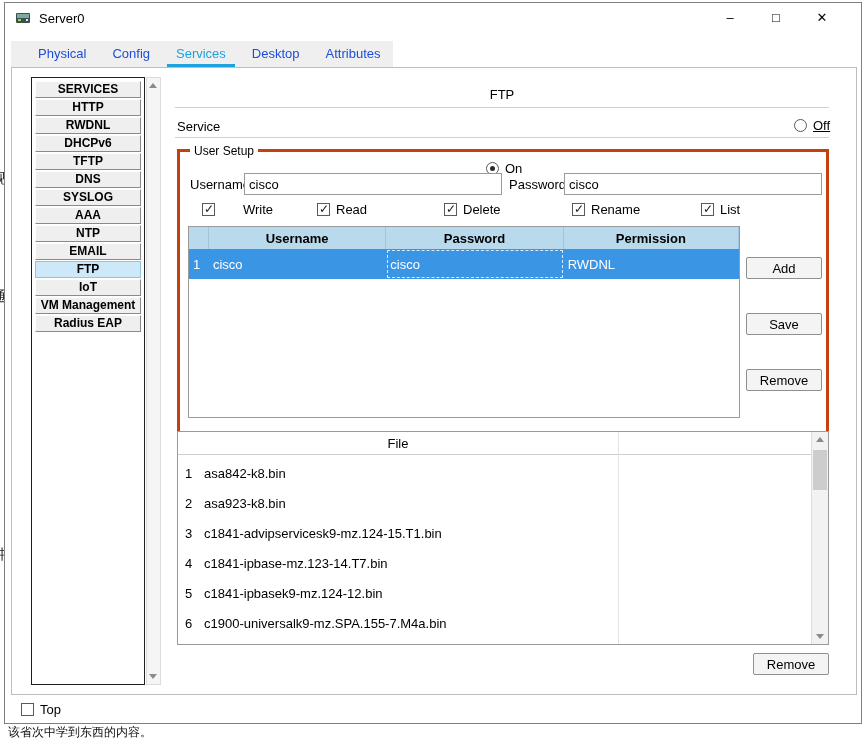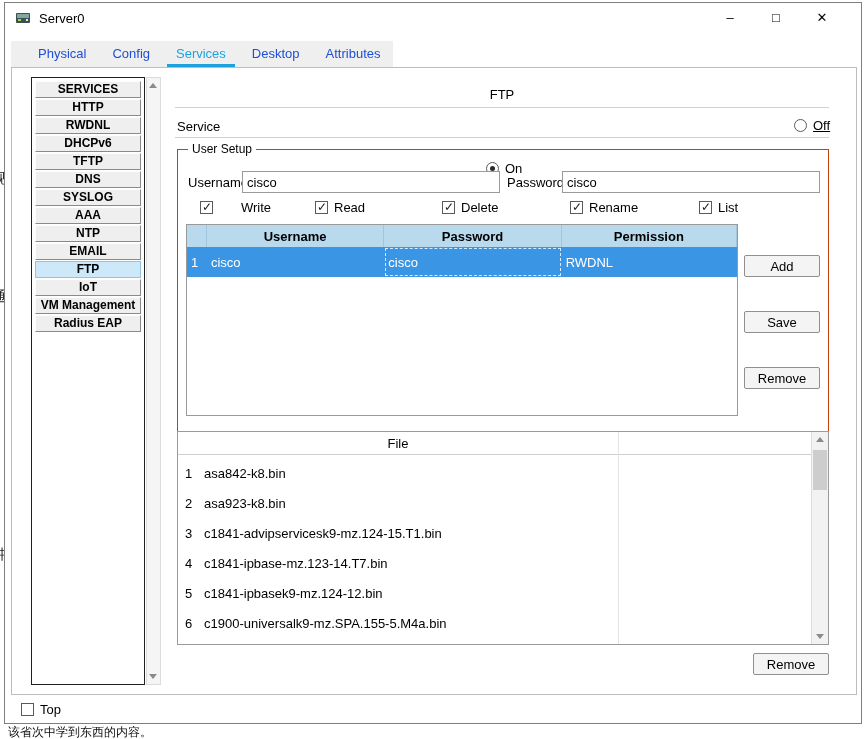--- a/index.html
+++ b/index.html
@@ -51,21 +51,21 @@
   
   .ftp-title { position:absolute; left:170px; top:84px; width:654px; text-align:center; font-size:13px; }
   .hline { position:absolute; left:170px; width:654px; height:1px; background:#d0d0d0; }
   .service-label { position:absolute; left:172px; top:116px; }
   .radio-group { position:absolute; top:115px; display:flex; align-items:center; gap:6px; }
   .radio { width:13px; height:13px; border:1px solid #5a5a5a; border-radius:50%; background:#fff; position:relative; }
   .radio.sel::after { content:""; position:absolute; left:3px; top:3px; width:5px; height:5px; border-radius:50%; background:#2b2b2b; }
 
   
   .groupbox { position:absolute; left:172px; top:146px; width:652px; height:340px;
-              border:1px solid #c2410c; }
+              border:3px solid #c2410c; }
   .groupbox-label { position:absolute; left:10px; top:-8px; background:#fff; padding:0 4px; font-size:12px; }
   .gb-label { position:absolute; font-size:13px; }
   .text-input { position:absolute; height:22px; border:1px solid #9a9a9a; background:#fff;
                 font-family:"Liberation Sans",sans-serif; font-size:13px; padding:0 4px; }
   .chk-row-item { position:absolute; top:50px; display:flex; align-items:center; gap:6px; }
   .checkbox { width:13px; height:13px; border:1px solid #5a5a5a; background:#fff; position:relative; }
   .checkbox.checked::after { content:"✓"; position:absolute; left:1px; top:-2px; font-size:12px; color:#1d1d1d; }
 
   
   .user-table { position:absolute; left:8px; top:74px; width:552px; height:192px;
@@ -240,21 +240,21 @@
     <div class="file-row" style="top:116px;">
       <span class="fnum">4</span>
       <span class="fname">c1841-ipbase-mz.123-14.T7.bin</span>
     </div>
     <div class="file-row" style="top:146px;">
       <span class="fnum">5</span>
       <span class="fname">c1841-ipbasek9-mz.124-12.bin</span>
     </div>
     <div class="file-row" style="top:176px;">
       <span class="fnum">6</span>
-      <span class="fname">c1900-universalk9-mz.SPA.155-5.M4a.bin</span>
+      <span class="fname">c1900-universalk9-mz.SPA.155-7.M4a.bin</span>
     </div>
 
     <div class="file-scroll">
       <div class="fs-btn" style="top:0;">
           <span class="tri-up" style="top:5px; left:4px;"></span>
         </div>
       <div class="fs-thumb"></div>
       <div class="fs-btn" style="bottom:0;">
           <span class="tri-down" style="bottom:5px; left:4px;"></span>
         </div>

